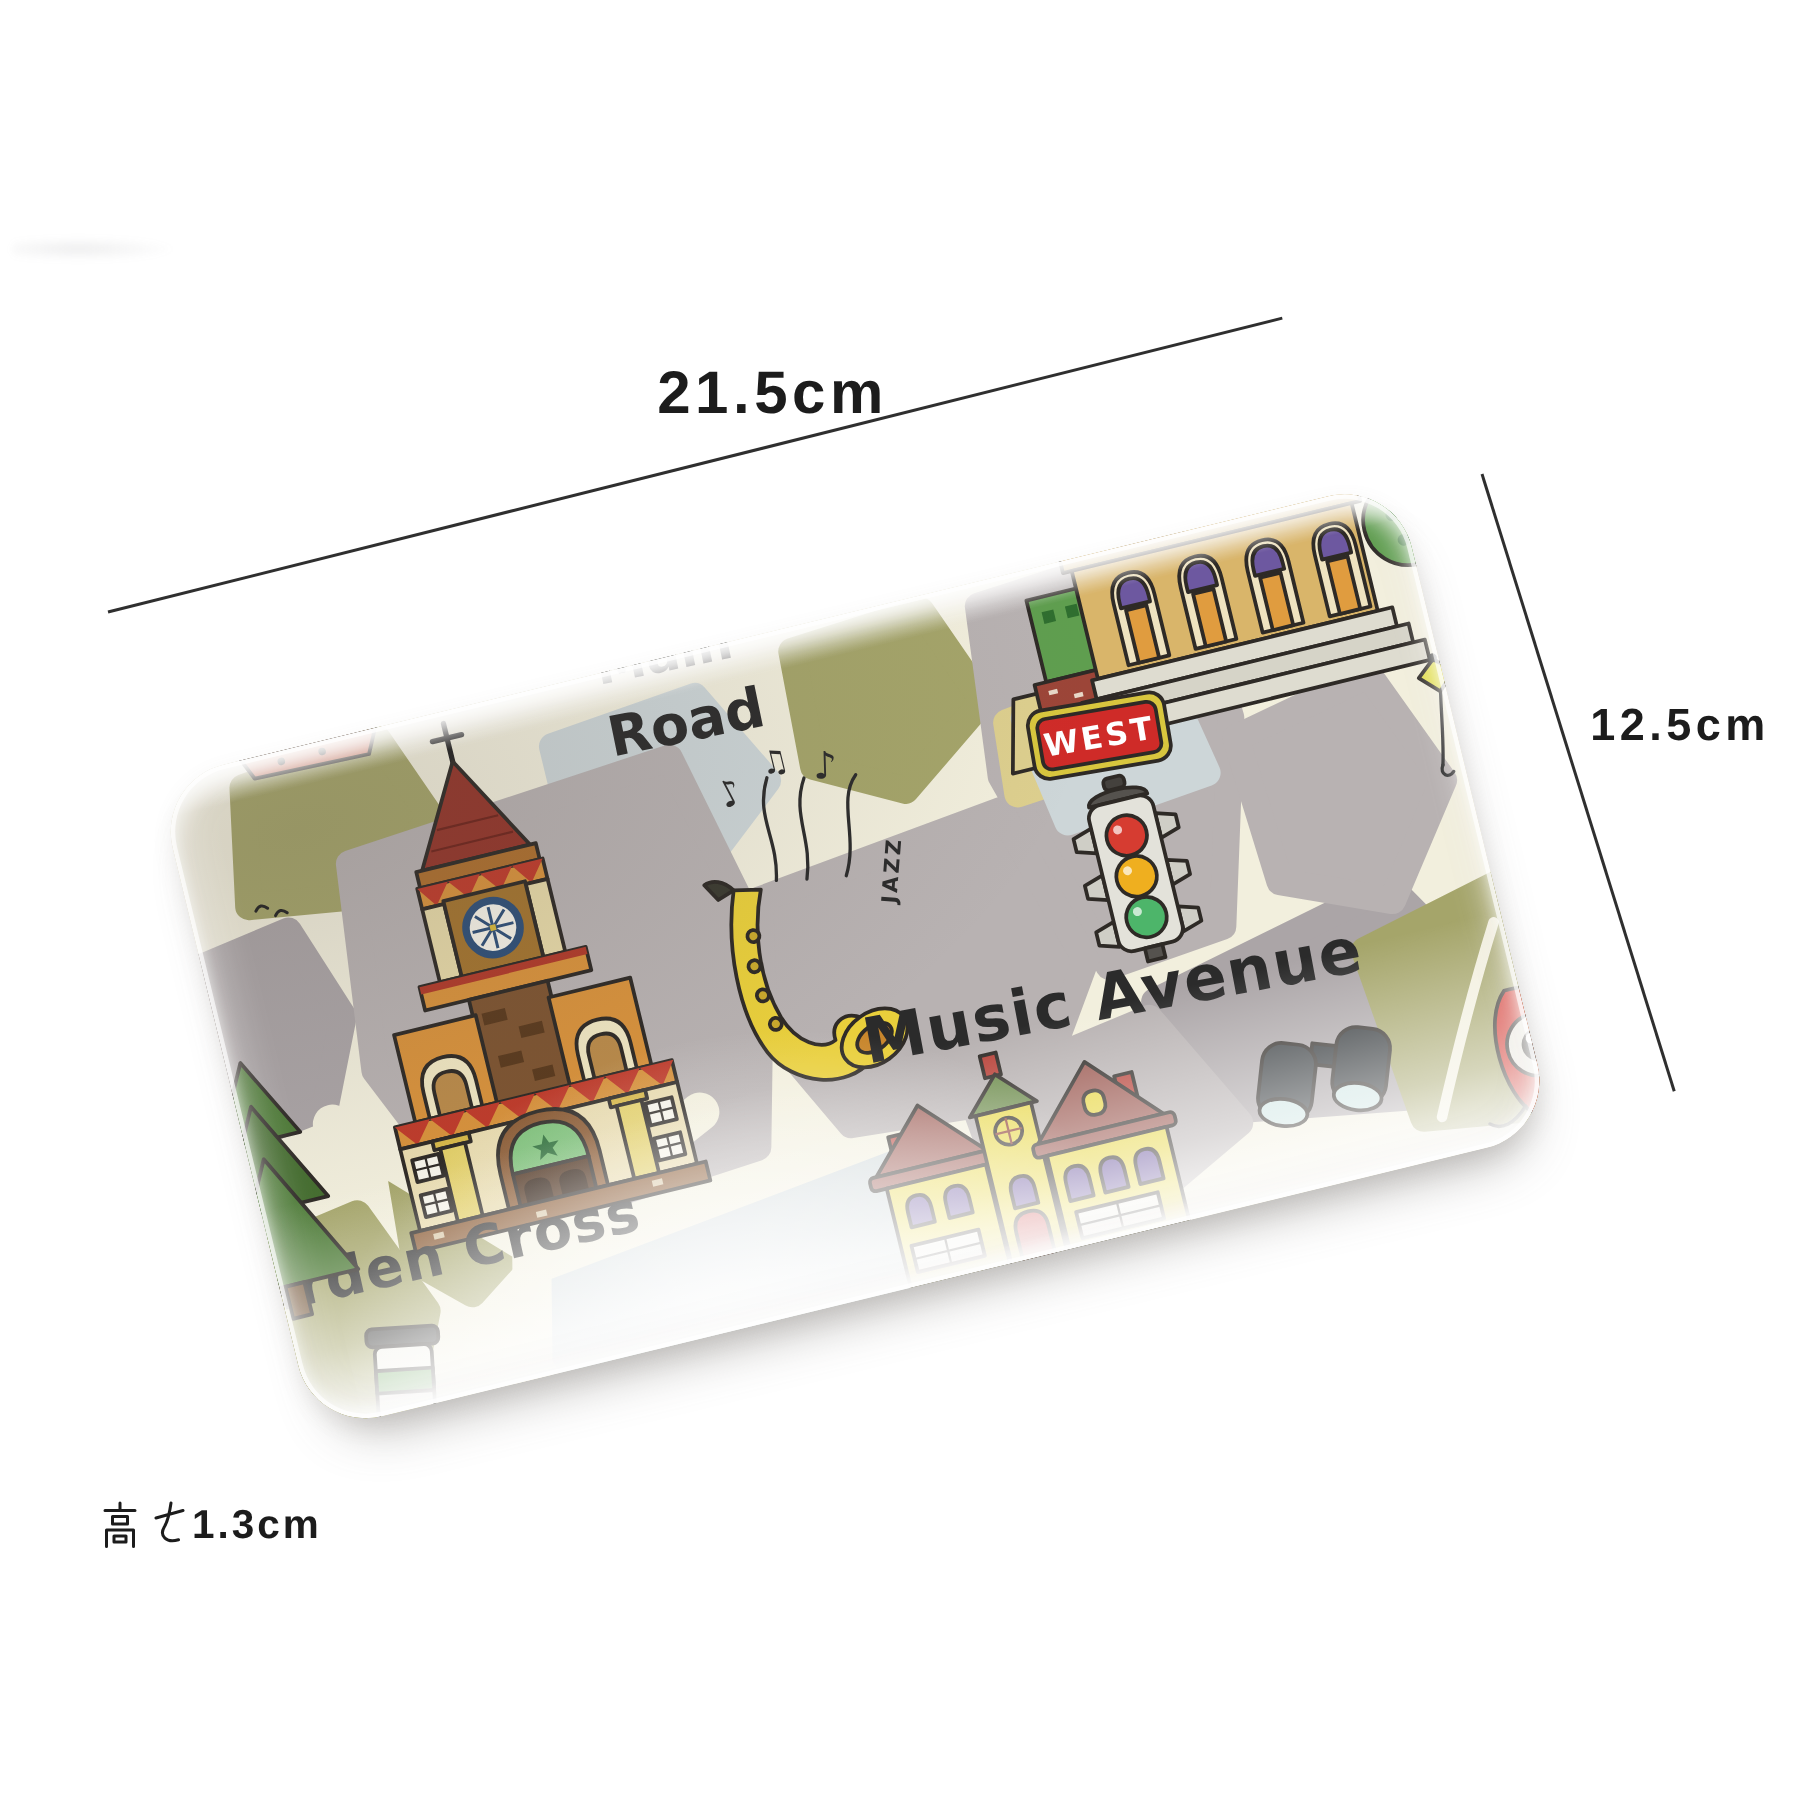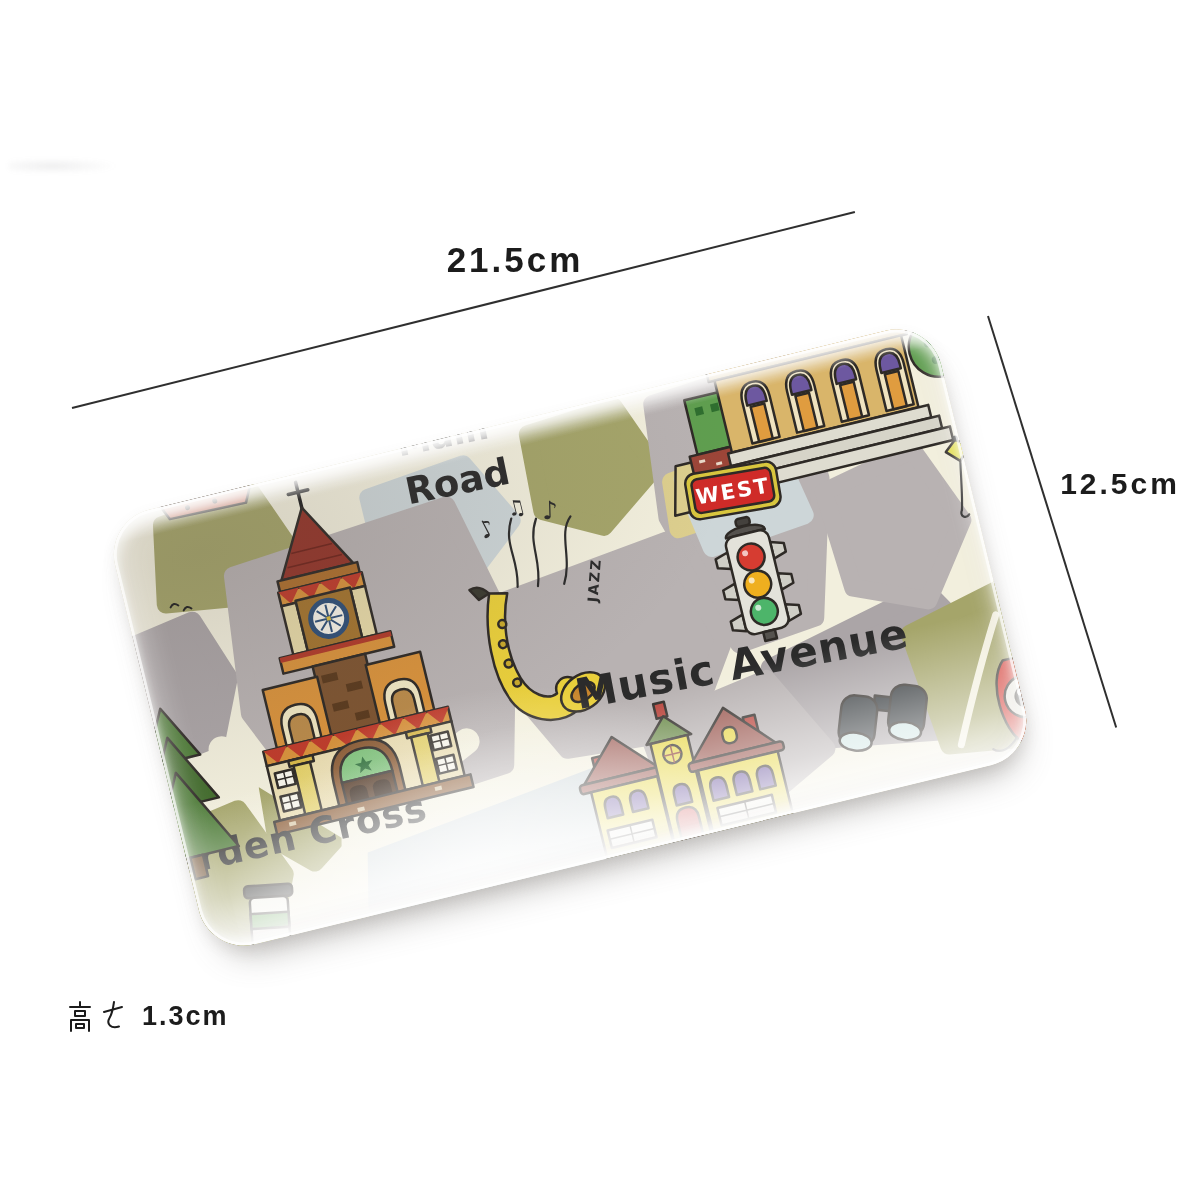--- a/index.html
+++ b/index.html
@@ -52,26 +52,26 @@
   .f-sax{fill:var(--sax_yellow);} .f-housey{fill:var(--house_yellow);} .f-purple{fill:var(--window_purple);}
   .f-tan{fill:var(--building_tan);} .f-green{fill:var(--green_dark);} .f-camred{fill:var(--camera_red);}
   .f-chorange{fill:var(--church_orange);} .f-chred{fill:var(--church_red);} .f-roof{fill:var(--roof_brown);}
 </style>
 </head>
 <body>
 
 <div class="smudge"></div>
 
 <div class="dim-line" style="left:72px;top:407px;width:807px;transform:rotate(-14.05deg);"></div>
-<div class="dim-label" style="left:365px;top:240px;width:300px;font-size:35px;">21.5cm</div>
+<div class="dim-label" style="left:365px;top:240px;width:300px;font-size:40px;">21.5cm</div>
 
 <div class="dim-line" style="left:988px;top:315px;width:431px;transform:rotate(72.7deg);"></div>
 <div class="dim-label" style="left:1020px;top:467px;width:200px;font-size:30px;">12.5cm</div>
 
-<div style="position:absolute;left:66px;top:1000px;display:flex;align-items:center;gap:14px;">
+<div style="position:absolute;left:66px;top:1000px;display:flex;align-items:center;gap:0;">
   <svg width="62" height="32" viewBox="0 0 62 32">
 
     <path class="kanji" d="M14,2 V7 M4,7 H24 M9,11 H19 V16 H9 Z M5,20 H23 V31 M5,20 V31 M10,24 H18 V28 H10 Z"></path>
 
     <path class="kanji" d="M38,12 L56,7 M48,2 C47,9 46,14 43.5,18 C40,24 45,29 53,26.5"></path>
   </svg>
   <span class="dim-label" style="position:static;font-size:27px;letter-spacing:2px;">1.3cm</span>
 </div>
 
 <div class="tray">

